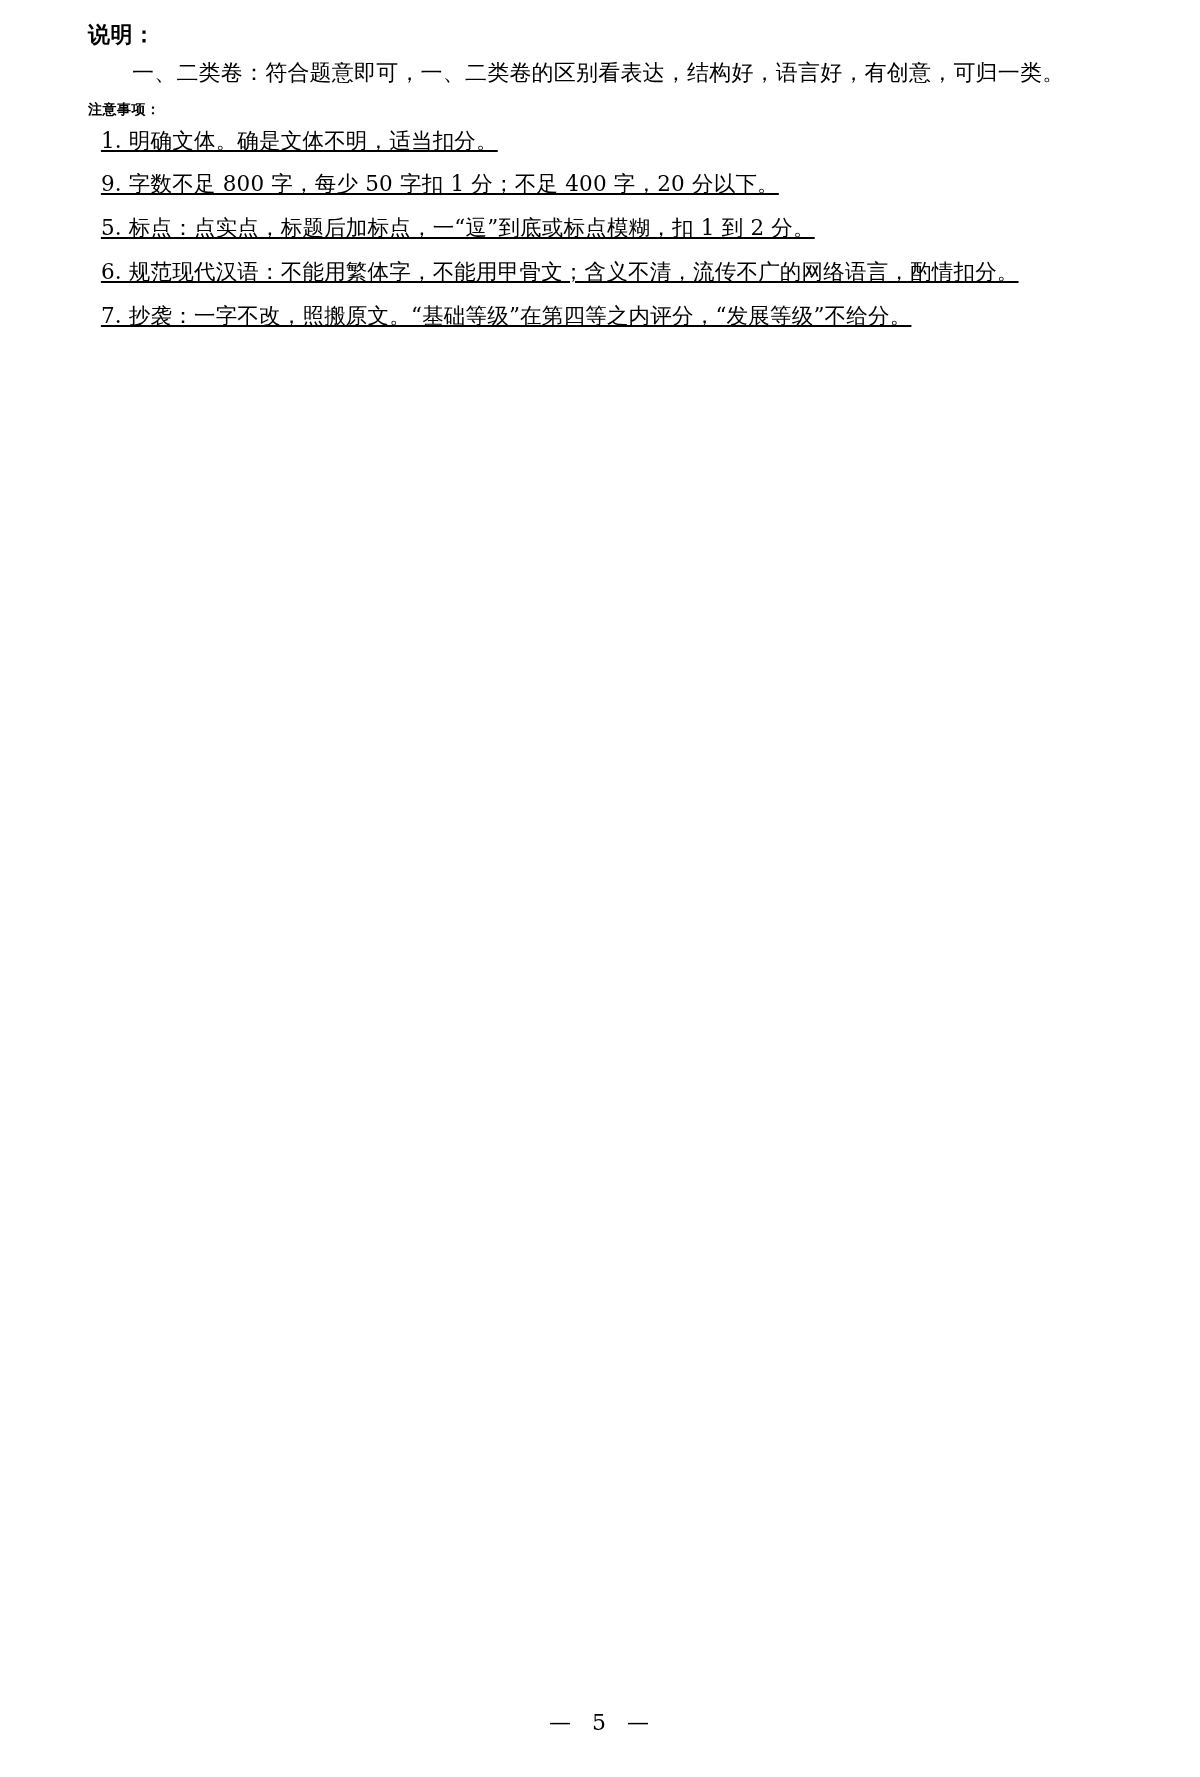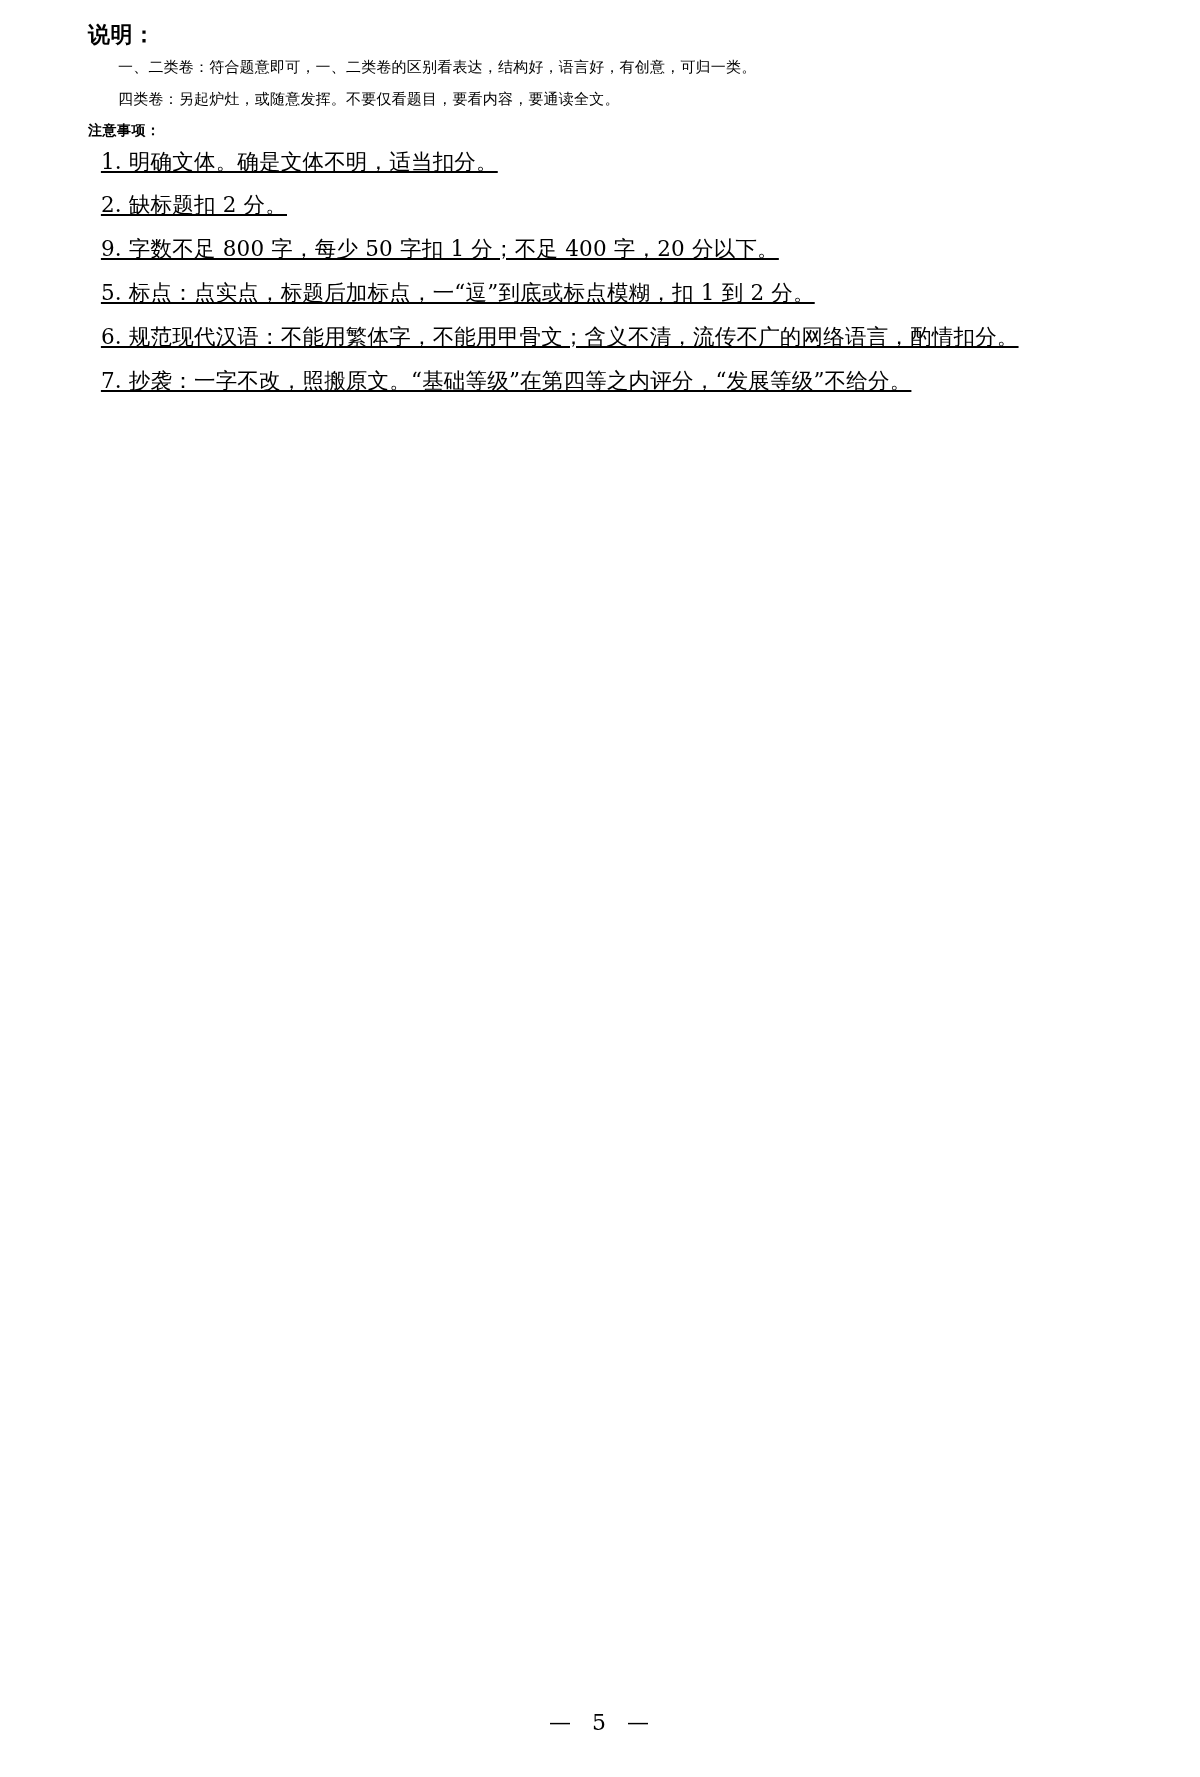--- a/index.html
+++ b/index.html
@@ -25,21 +25,21 @@
     padding: 18px 112px 0 88px;
   }
   .section-heading {
     font-size: 22px;
     font-weight: bold;
     line-height: 1.5;
     margin: 0 0 4px 0;
     letter-spacing: 0.5px;
   }
   .para {
-    font-size: 15px;
+    font-size: 22px;
     line-height: 1.62;
     margin: 0 4px 8px 0;
     text-align: justify;
     text-justify: inter-ideograph;
     letter-spacing: 0.2px;
   }
   .indent {
     text-indent: 2em;
   }
   .notes-heading {
@@ -77,26 +77,24 @@
   }
 </style>
 </head>
 <body>
 
 <div class="page">
 
   <div class="section-heading">说明：</div>
 
   <p class="para indent">一、二类卷：符合题意即可，一、二类卷的区别看表达，结构好，语言好，有创意，可归一类。</p>
-  <p class="para indent">四类卷：另起炉灶，或随意发挥。不要仅看题目，要看内容，要通读全文。</p>
 
   <div class="notes-heading">注意事项：</div>
 
   <p class="note-line">1. 明确文体。确是文体不明，适当扣分。</p>
-  <p class="note-line">2. 缺标题扣 2 分。</p>
   <p class="note-line">9. 字数不足 800 字，每少 50 字扣 1 分；不足 400 字，20 分以下。</p>
   <p class="note-line">5. 标点：点实点，标题后加标点，一“逗”到底或标点模糊，扣 1 到 2 分。</p>
   <p class="note-line">6. 规范现代汉语：不能用繁体字，不能用甲骨文；含义不清，流传不广的网络语言，酌情扣分。</p>
   <p class="note-line">7. 抄袭：一字不改，照搬原文。“基础等级”在第四等之内评分，“发展等级”不给分。</p>
 
 </div>
 
 <div class="footer">
   <span class="dash">—</span>
   <span class="page-number">5</span>

